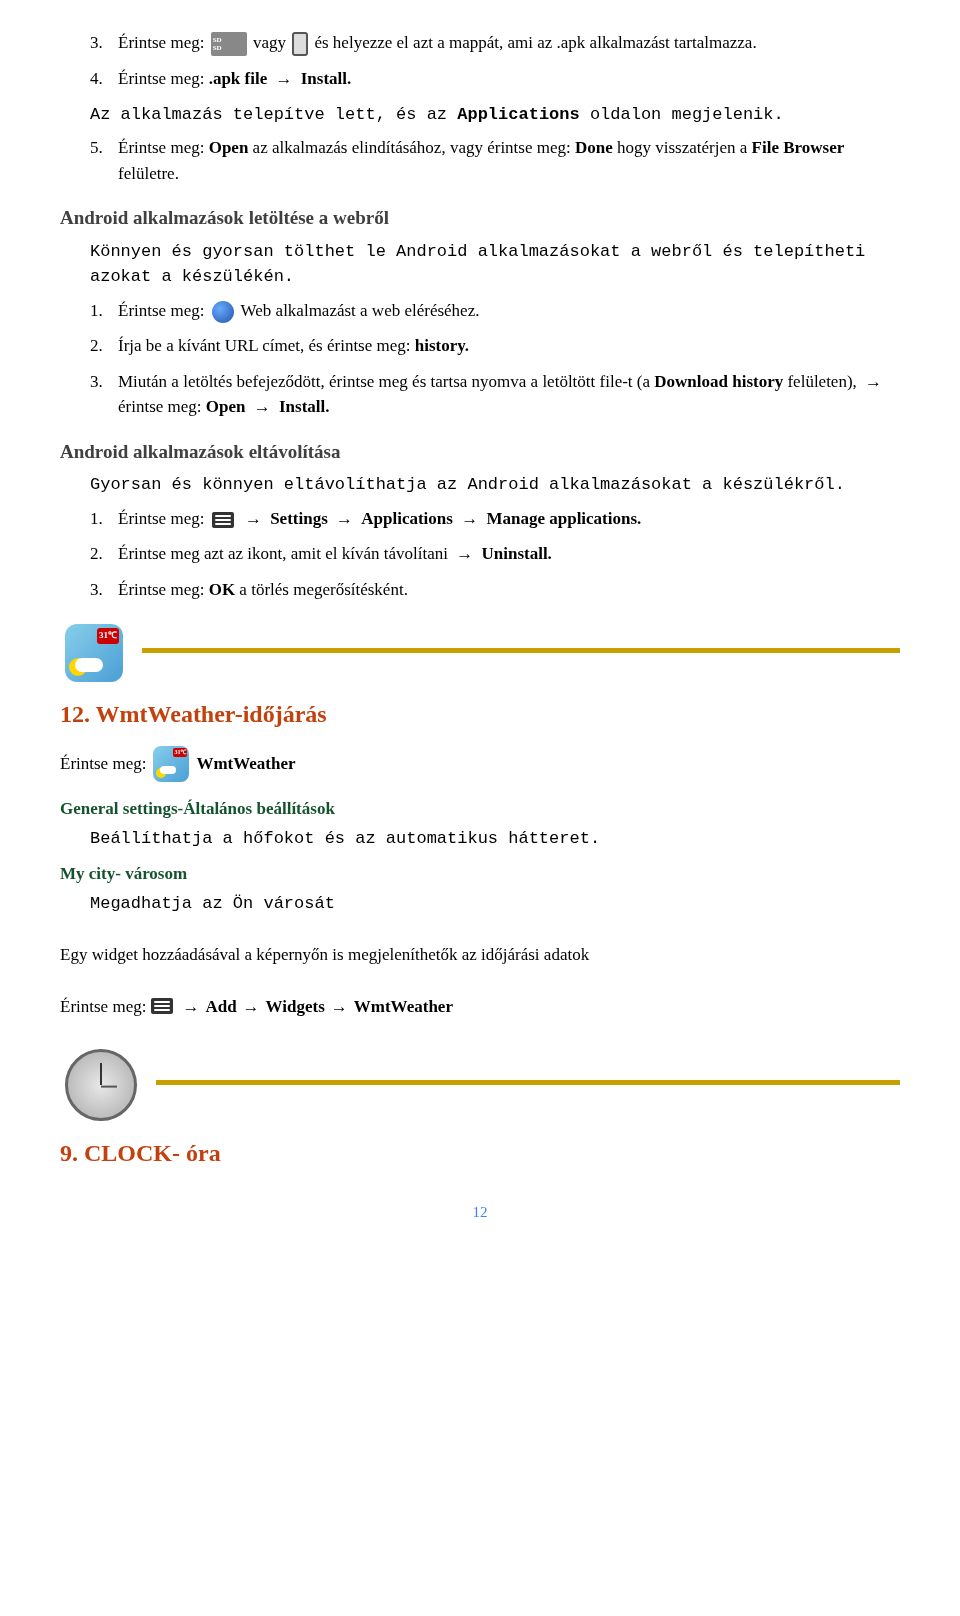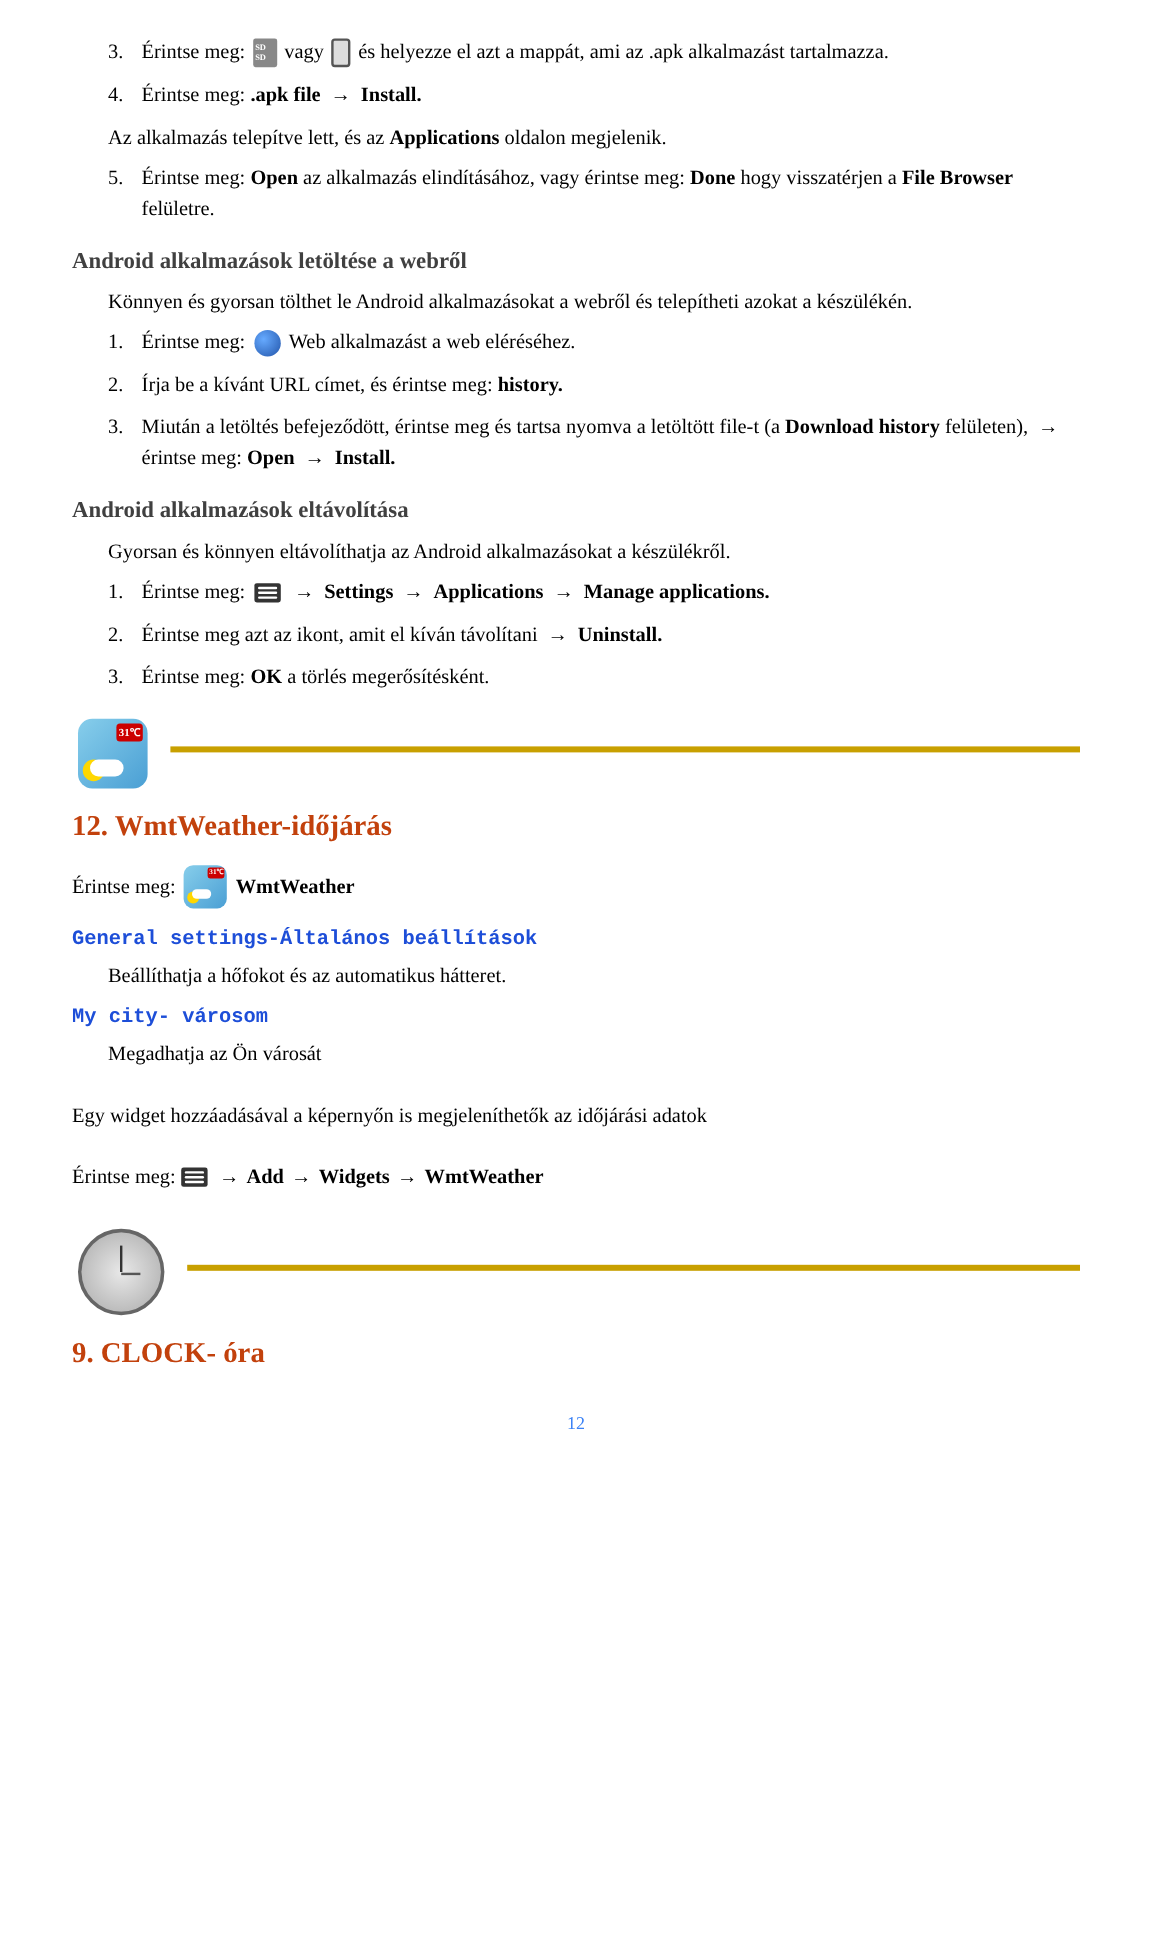--- a/index.html
+++ b/index.html
@@ -26,34 +26,35 @@
     }
     .section-heading {
       font-size: 19px;
       font-weight: bold;
       margin: 18px 0 6px 0;
       color: #404040;
     }
     .sub-para {
       padding-left: 30px;
       margin-bottom: 8px;
+      font-family: Liberation Mono, monospace;
     }
     .arrow {
       display: inline-block;
       margin: 0 4px;
       font-size: 17px;
     }
     .inline-icon {
       display: inline-block;
       vertical-align: middle;
       margin: 0 3px;
     }
     
     .icon-sd {
-      width: 20px; height: 24px;
+      width: 36px; height: 24px;
       background: #888;
       border-radius: 2px;
       display: inline-block;
       vertical-align: middle;
       margin: 0 2px;
       position: relative;
     }
     .icon-sd::after {
       content: 'SD';
       color: #fff;
@@ -164,25 +165,24 @@
       background: #c8a000;
       margin: 12px 0 18px 0;
     }
     .section-number-heading {
       font-size: 24px;
       font-weight: bold;
       color: #c2410c;
       margin: 14px 0 14px 0;
     }
     .blue-heading {
-      color: #1d4ed8;
+      color: #14532d;
       font-weight: bold;
       font-size: 17px;
       margin: 10px 0 4px 0;
-      font-family: Liberation Mono, monospace;
     }
     .touch-line {
       display: flex;
       align-items: center;
       flex-wrap: wrap;
       gap: 2px;
       margin: 8px 0;
     }
     .page-footer {
       text-align: center;

